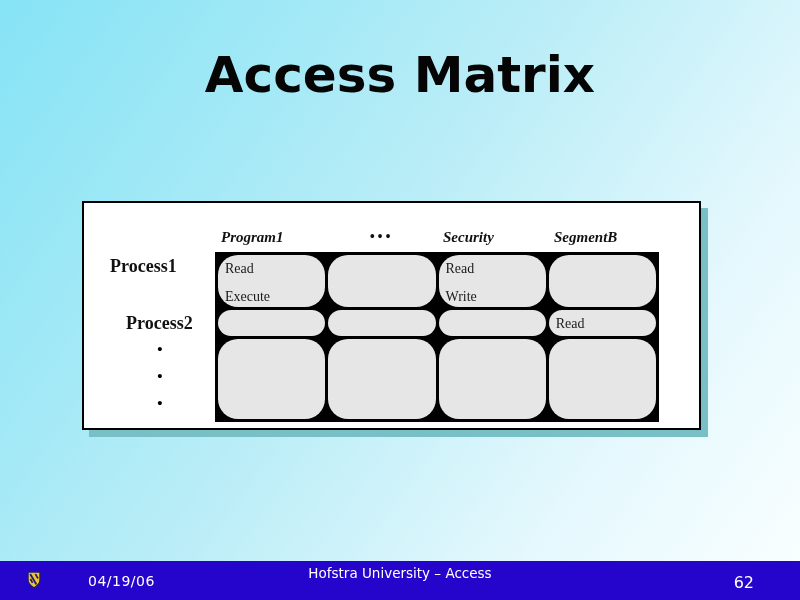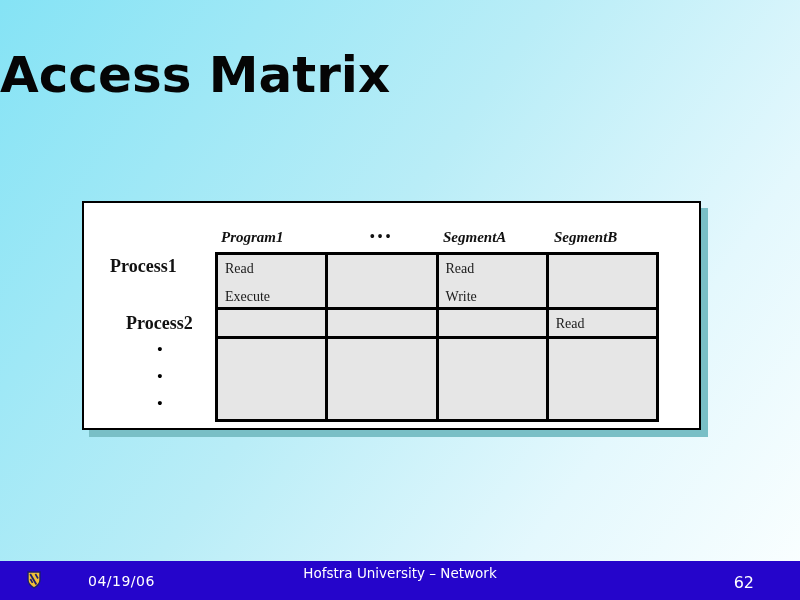--- a/index.html
+++ b/index.html
@@ -6,21 +6,21 @@
   body {
     width: 800px; height: 600px; overflow: hidden;
     font-family: "DejaVu Sans", sans-serif;
     position: relative;
     background: linear-gradient(125deg, #85e3f5 0%, #b9edf7 45%, #e4f8fd 75%, #fbffff 100%);
   }
 
   
   .title {
     position: absolute; left: 0; top: 46px; width: 800px;
-    margin: 0; text-align: left;
+    margin: 0; text-align: center;
     font-family: "DejaVu Sans", sans-serif;
     font-weight: bold; font-size: 50px; color: #050505;
     letter-spacing: 0px;
   }
 
   
   .panel {
     position: absolute; left: 82px; top: 201px;
     width: 615px; height: 225px;
     background: #ffffff;
@@ -67,20 +67,21 @@
     grid-template-rows: 52px 26px 80px;
     gap: 3px;
     background: #000000;
     border: 3px solid #000000;
   }
   .cell {
     background: #e6e6e6;
     padding: 6px 0 0 7px;
     font-size: 14px; color: #1a1a1a;
     line-height: 15px;
+    border-radius: 20px;
   }
   .cell .line { display: block; margin-bottom: 13px; }
 
   
   .footer {
     position: absolute; left: 0; top: 561px; width: 800px; height: 39px;
     background: #2505cb;
     color: #ffffff;
   }
   .footer .logo {
@@ -103,21 +104,21 @@
 
 <div>
 
   <h1 class="title">Access Matrix</h1>
 
   <div class="panel">
 
     <div class="col-headers">
       <span class="col-h">Program1</span>
       <span class="col-h dots">•••</span>
-      <span class="col-h">SegmentA</span>
+      <span class="col-h">Security</span>
       <span class="col-h">SegmentB</span>
     </div>
 
     <span class="row-label r1">Process1</span>
     <span class="row-label r2">Process2</span>
 
     <span class="vdot d1">•</span>
     <span class="vdot d2">•</span>
     <span class="vdot d3">•</span>
 
@@ -153,18 +154,18 @@
     <span class="logo">
       <svg width="14" height="18" viewBox="0 0 14 18" xmlns="http://www.w3.org/2000/svg">
         <path d="M1 1 h12 v8 c0 4.5 -3.5 6.5 -6 8 c-2.5 -1.5 -6 -3.5 -6 -8 z" fill="#f2c235" stroke="#1c1c6e" stroke-width="1.4"></path>
         <path d="M3.2 3 L9.4 13.5" stroke="#1c1c6e" stroke-width="1.8"></path>
         <path d="M8.4 3 L11 7.5" stroke="#1c1c6e" stroke-width="1.6"></path>
         <path d="M3.4 8 L5.6 11.8" stroke="#1c1c6e" stroke-width="1.6"></path>
       </svg>
     </span>
     <span class="date">04/19/06</span>
     <div class="center">
-      <div>Hofstra University – Network</div>
+      <div>Hofstra University – Access</div>
     </div>
     <span class="page">62</span>
   </div>
 
 </div>
 
 </body></html>

